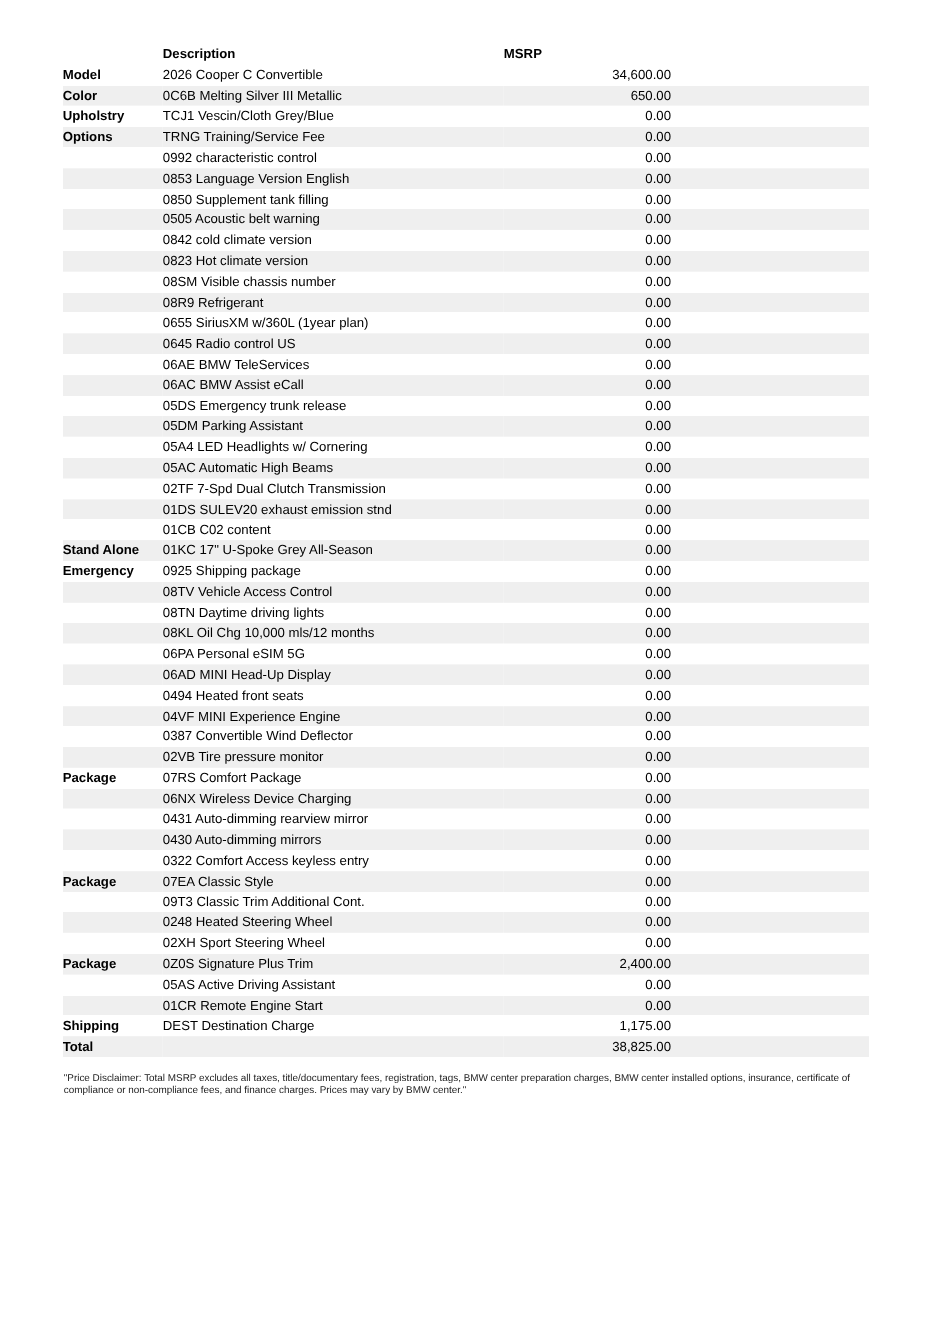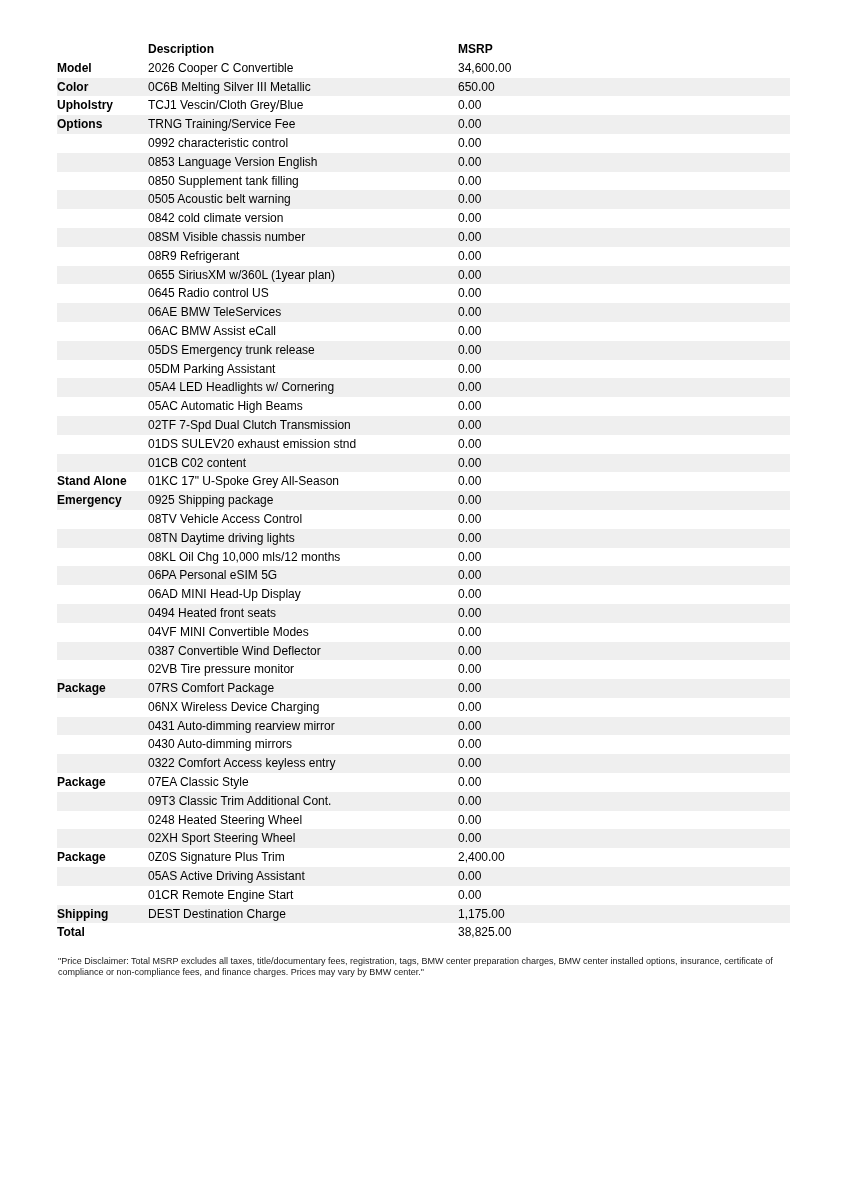--- a/index.html
+++ b/index.html
@@ -23,21 +23,21 @@
     height:18.8px;
     font-size:12px;
     line-height:18.8px;
     vertical-align:middle;
     white-space:nowrap;
     overflow:hidden;
   }
   .price-table th { font-weight:bold; text-align:left; }
   .col-cat  { width:91px;  padding-left:6px;font-weight:bold; }
   .col-desc { width:310px; }
-  .col-msrp { width:152px; text-align:left; }
+  .col-msrp { width:152px; text-align:right; }
   .col-fill { width:180px; }
   .price-table tbody tr:nth-child(even) td { background:var(--stripe); }
   .disclaimer {
     margin-top:14px;
     width:727px;
     font-size:9px;
     line-height:11px;
     color:#1a1a1a;
     padding-left:1px;
   }
@@ -105,20 +105,26 @@
           <td class="col-fill"></td>
         </tr>
         <tr>
           <td class="col-cat"></td>
           <td class="col-desc">0842 cold climate version</td>
           <td class="col-msrp">0.00</td>
           <td class="col-fill"></td>
         </tr>
         <tr>
           <td class="col-cat"></td>
+          <td class="col-desc">0823 Hot climate version</td>
+          <td class="col-msrp">0.00</td>
+          <td class="col-fill"></td>
+        </tr>
+        <tr>
+          <td class="col-cat"></td>
           <td class="col-desc">08SM Visible chassis number</td>
           <td class="col-msrp">0.00</td>
           <td class="col-fill"></td>
         </tr>
         <tr>
           <td class="col-cat"></td>
           <td class="col-desc">08R9 Refrigerant</td>
           <td class="col-msrp">0.00</td>
           <td class="col-fill"></td>
         </tr>
@@ -231,21 +237,21 @@
           <td class="col-fill"></td>
         </tr>
         <tr>
           <td class="col-cat"></td>
           <td class="col-desc">0494 Heated front seats</td>
           <td class="col-msrp">0.00</td>
           <td class="col-fill"></td>
         </tr>
         <tr>
           <td class="col-cat"></td>
-          <td class="col-desc">04VF MINI Convertible Modes</td>
+          <td class="col-desc">04VF MINI Experience Engine</td>
           <td class="col-msrp">0.00</td>
           <td class="col-fill"></td>
         </tr>
         <tr>
           <td class="col-cat"></td>
           <td class="col-desc">0387 Convertible Wind Deflector</td>
           <td class="col-msrp">0.00</td>
           <td class="col-fill"></td>
         </tr>
         <tr>

